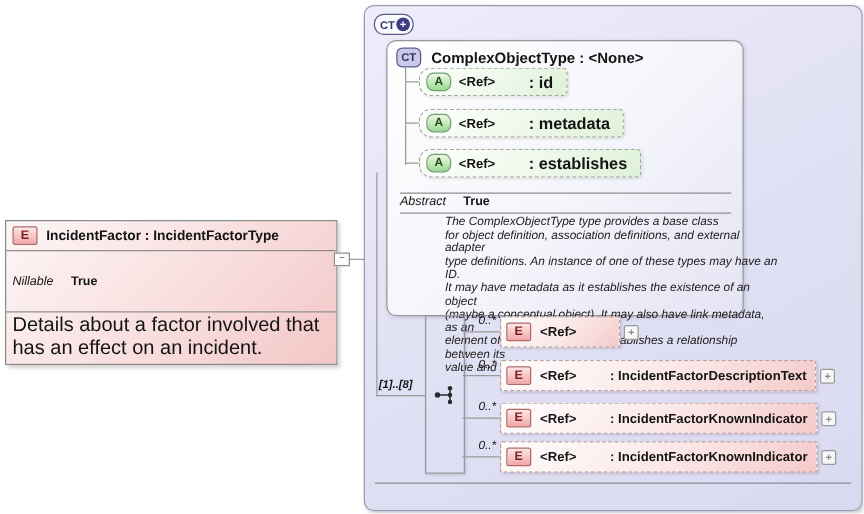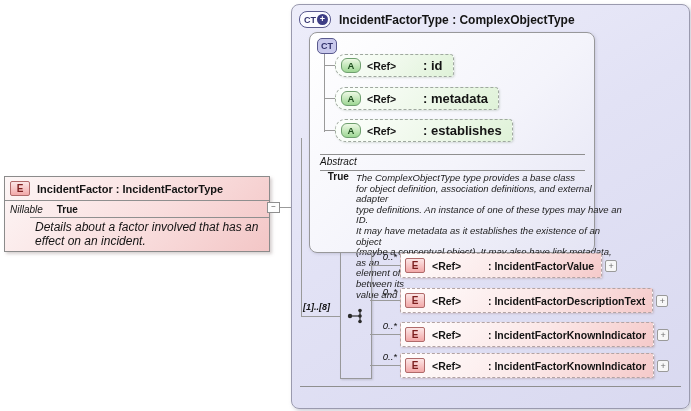--- a/index.html
+++ b/index.html
@@ -13,22 +13,22 @@
   .rule{position:absolute;height:1px;background:#8f8f8f;}
   
   .elem-card{
     position:absolute;left:4px;top:176px;width:264px;
     border:1px solid #8b8b8b;
     background:linear-gradient(135deg,#fdf6f6 0%,#f9dede 55%,#f3c6c6 100%);
     box-shadow:2px 2px 3px rgba(140,120,120,.35);
   }
   .elem-card .titlerow{display:flex;align-items:center;gap:7px;padding:3px 5px;height:17px;}
   .elem-card .title{font-size:11px;font-weight:bold;white-space:nowrap;}
-  .elem-card .proprow{display:flex;align-items:center;gap:14px;padding:2px 5px;border-top:1px solid #8f8f8f;height:12px;}
-  .elem-card .docrow{padding:2px 5px 3px 5px;border-top:1px solid #8f8f8f;font-size:12px;font-style:italic;margin-left:25px;}
+  .elem-card .proprow{display:flex;align-items:center;gap:14px;padding:18px 5px;border-top:1px solid #8f8f8f;height:12px;}
+  .elem-card .docrow{padding:2px 5px 3px 5px;border-top:1px solid #8f8f8f;font-size:16px;}
   .prop-label{font-size:10px;font-style:italic;}
   .prop-value{font-size:10px;font-weight:bold;}
   
   .badge-e{
     width:18px;height:13px;flex:0 0 auto;border:1px solid #b06a6a;border-radius:2px;
     background:linear-gradient(180deg,#fce6e6,#f2a8a8);
     font-size:10px;font-weight:bold;color:#7d1f1f;
     display:flex;align-items:center;justify-content:center;
   }
   .badge-a{
@@ -62,21 +62,21 @@
   .ct-outer .header .title{font-size:12px;font-weight:bold;white-space:nowrap;}
   
   .ct-inner{
     position:absolute;left:17px;top:27px;width:284px;height:219px;
     border:1px solid #98989a;border-radius:8px;
     background:linear-gradient(135deg,#ffffff 0%,#f4f4fb 55%,#e4e4f4 100%);
     box-shadow:1px 1px 3px rgba(110,110,140,.25);
   }
   .ct-inner .header{position:absolute;left:7px;top:5px;display:flex;align-items:center;gap:8px;}
   .ct-inner .header .title{font-size:12px;font-weight:bold;white-space:nowrap;}
-  .ct-inner .absrow{position:absolute;left:10px;top:123px;display:flex;gap:4px;align-items:center;flex-direction:column;}
+  .ct-inner .absrow{position:absolute;left:10px;top:123px;display:flex;gap:14px;align-items:center;}
   .ct-inner .docpara{
     position:absolute;left:10px;top:140px;width:268px;
     font-size:9.5px;font-style:italic;line-height:10.6px;white-space:pre-line;color:#1c1c1c;margin-left:36px;
   }
   
   .attr-box{
     position:absolute;left:25px;height:21px;
     display:inline-flex;align-items:center;padding:0 10px 0 5px;
     border:1px dashed #9fa89f;border-radius:10px 4px 4px 10px;
     background:linear-gradient(135deg,#fdfffd 0%,#eef8ea 55%,#dff2d8 100%);
@@ -143,26 +143,26 @@
 
   <div class="hline" style="left:268px;top:207px;width:33px;"></div>
   <div class="minusbox">−</div>
 
   <div class="ct-outer">
     <div class="header">
       <span class="badge-ct-plus">
         <span class="ct-text">CT</span>
         <span class="plus-circle">+</span>
       </span>
-      <span class="title">IncidentFactorType : ComplexObjectType</span>
     </div>
 
     <div class="ct-inner">
       <div class="header">
         <span class="badge-ct">CT</span>
+        <span class="title">ComplexObjectType : &lt;None&gt;</span>
       </div>
 
       <div class="vline" style="left:14px;top:21px;height:78px;"></div>
       <div class="hline" style="left:14px;top:32px;width:11px;"></div>
       <div class="hline" style="left:14px;top:65px;width:11px;"></div>
       <div class="hline" style="left:14px;top:97px;width:11px;"></div>
 
       <div class="attr-box" style="top:21px;">
         <span class="badge-a">A</span>
         <span class="ref">&lt;Ref&gt;</span>
@@ -219,21 +219,20 @@
 
   <div class="occurs" style="left:369px;top:251px;">0..*</div>
   <div class="occurs" style="left:369px;top:286px;">0..*</div>
   <div class="occurs" style="left:369px;top:320px;">0..*</div>
   <div class="occurs" style="left:369px;top:351px;">0..*</div>
 
   <div class="elem-row" style="top:253px;">
     <div class="elem-box">
       <span class="badge-e">E</span>
       <span class="ref">&lt;Ref&gt;</span>
-      <span class="name">: IncidentFactorValue</span>
     </div>
     <span class="plusbox">+</span>
   </div>
 
   <div class="elem-row" style="top:288px;">
     <div class="elem-box">
       <span class="badge-e">E</span>
       <span class="ref">&lt;Ref&gt;</span>
       <span class="name">: IncidentFactorDescriptionText</span>
     </div>

